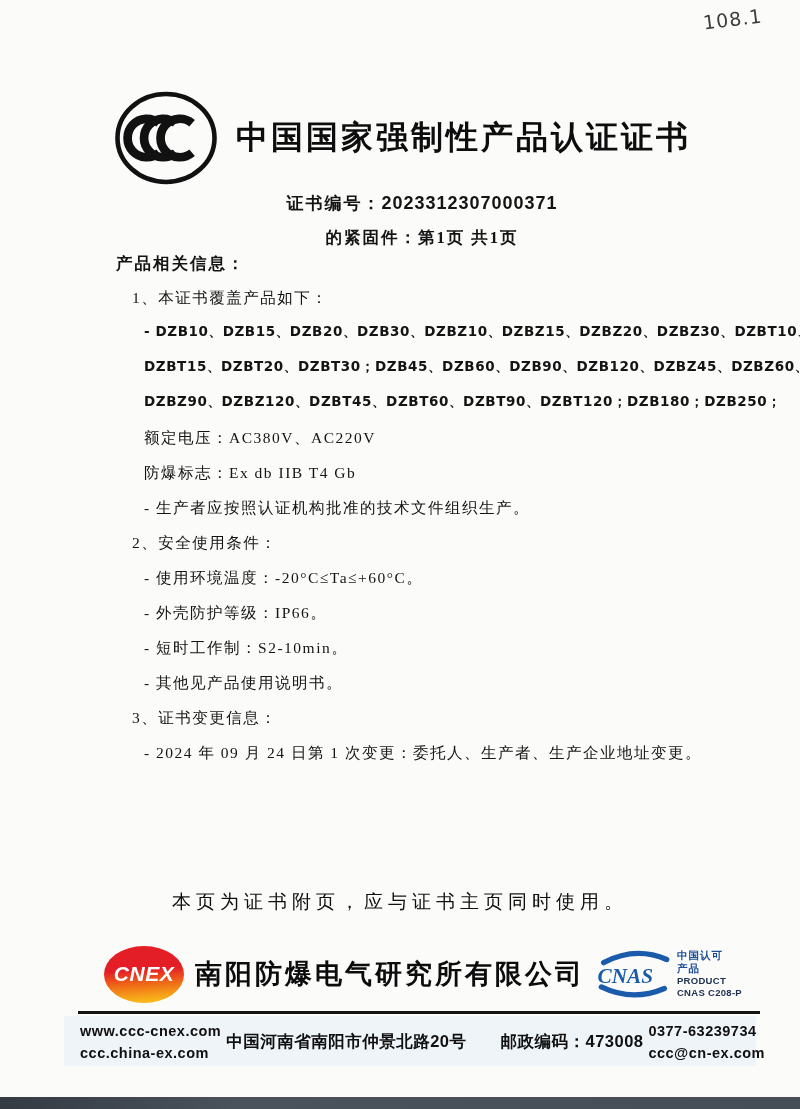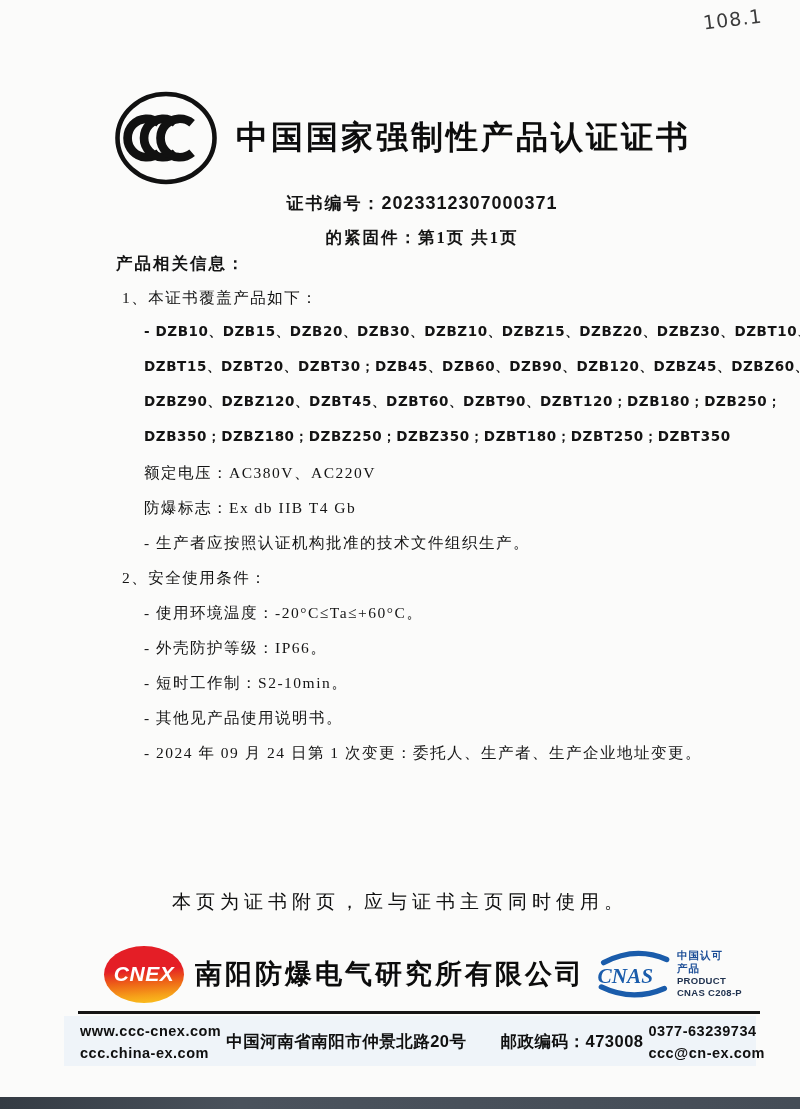--- a/index.html
+++ b/index.html
@@ -24,21 +24,21 @@
   
   .cert-meta{position:absolute;top:192px;left:0;right:0;text-align:center;padding-left:44px;}
   .cert-line{margin-bottom:12px;white-space:nowrap;}
   .cert-label{font-size:17px;font-weight:bold;letter-spacing:2px;}
   .cert-number{font-family:"Liberation Sans",sans-serif;font-size:18px;font-weight:bold;letter-spacing:1px;}
   .cert-pages{font-size:16.5px;font-weight:bold;letter-spacing:2px;}
   
   .content{position:absolute;top:253px;left:116px;right:70px;}
   .line{height:21px;margin-bottom:14px;font-size:15.5px;letter-spacing:1.5px;white-space:nowrap;}
   .line.sec{font-weight:bold;font-size:16.5px;letter-spacing:2px;}
-  .line.num{margin-left:6px;}
+  .line.num{margin-left:16px;}
   .line.item{margin-left:28px;}
   .line.models{
     font-family:"DejaVu Sans",sans-serif;font-weight:bold;font-size:13.5px;
     letter-spacing:0.6px;margin-top:2px;
   }
   
   .page-note{
     position:absolute;top:889px;left:0;right:0;text-align:center;
     font-size:19px;letter-spacing:5px;color:#101010;
   }
@@ -104,29 +104,29 @@
       <span class="cert-pages">的紧固件：</span><span class="cert-pages">第1页 共1页</span>
     </div>
   </div>
 
   <div class="content">
     <div class="line sec">产品相关信息：</div>
     <div class="line num">1、本证书覆盖产品如下：</div>
     <div class="line item models">- DZB10、DZB15、DZB20、DZB30、DZBZ10、DZBZ15、DZBZ20、DZBZ30、DZBT10、</div>
     <div class="line item models">DZBT15、DZBT20、DZBT30；DZB45、DZB60、DZB90、DZB120、DZBZ45、DZBZ60、</div>
     <div class="line item models">DZBZ90、DZBZ120、DZBT45、DZBT60、DZBT90、DZBT120；DZB180；DZB250；</div>
-    <div class="line item models">DZB350；DZBZ180；DZBZ250；DZBZ350；DZBT180；DZBT250；DZBT350</div>
     <div class="line item">额定电压：AC380V、AC220V</div>
     <div class="line item">防爆标志：Ex db IIB T4 Gb</div>
     <div class="line item">- 生产者应按照认证机构批准的技术文件组织生产。</div>
     <div class="line num">2、安全使用条件：</div>
     <div class="line item">- 使用环境温度：-20°C≤Ta≤+60°C。</div>
     <div class="line item">- 外壳防护等级：IP66。</div>
     <div class="line item">- 短时工作制：S2-10min。</div>
     <div class="line item">- 其他见产品使用说明书。</div>
+    <div class="line num">3、证书变更信息：</div>
     <div class="line item">- 2024 年 09 月 24 日第 1 次变更：委托人、生产者、生产企业地址变更。</div>
   </div>
 
   <div class="page-note">本页为证书附页，应与证书主页同时使用。</div>
 
   <div class="org-banner">
     <div class="cnex-logo">
       <span>CNEX</span>
     </div>
     <div class="org-name">南阳防爆电气研究所有限公司</div>

